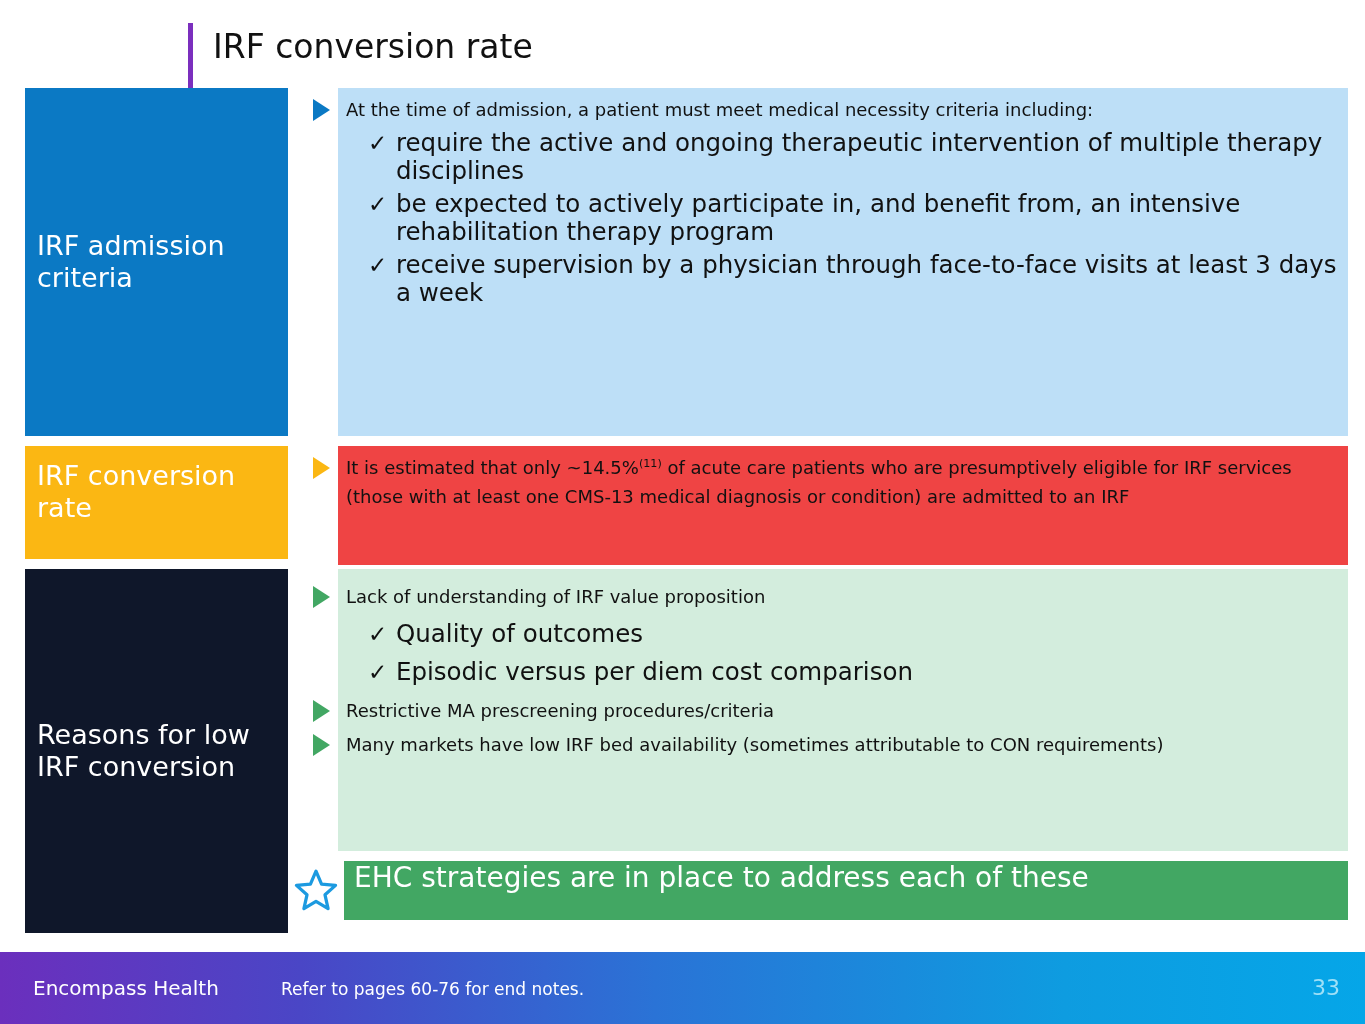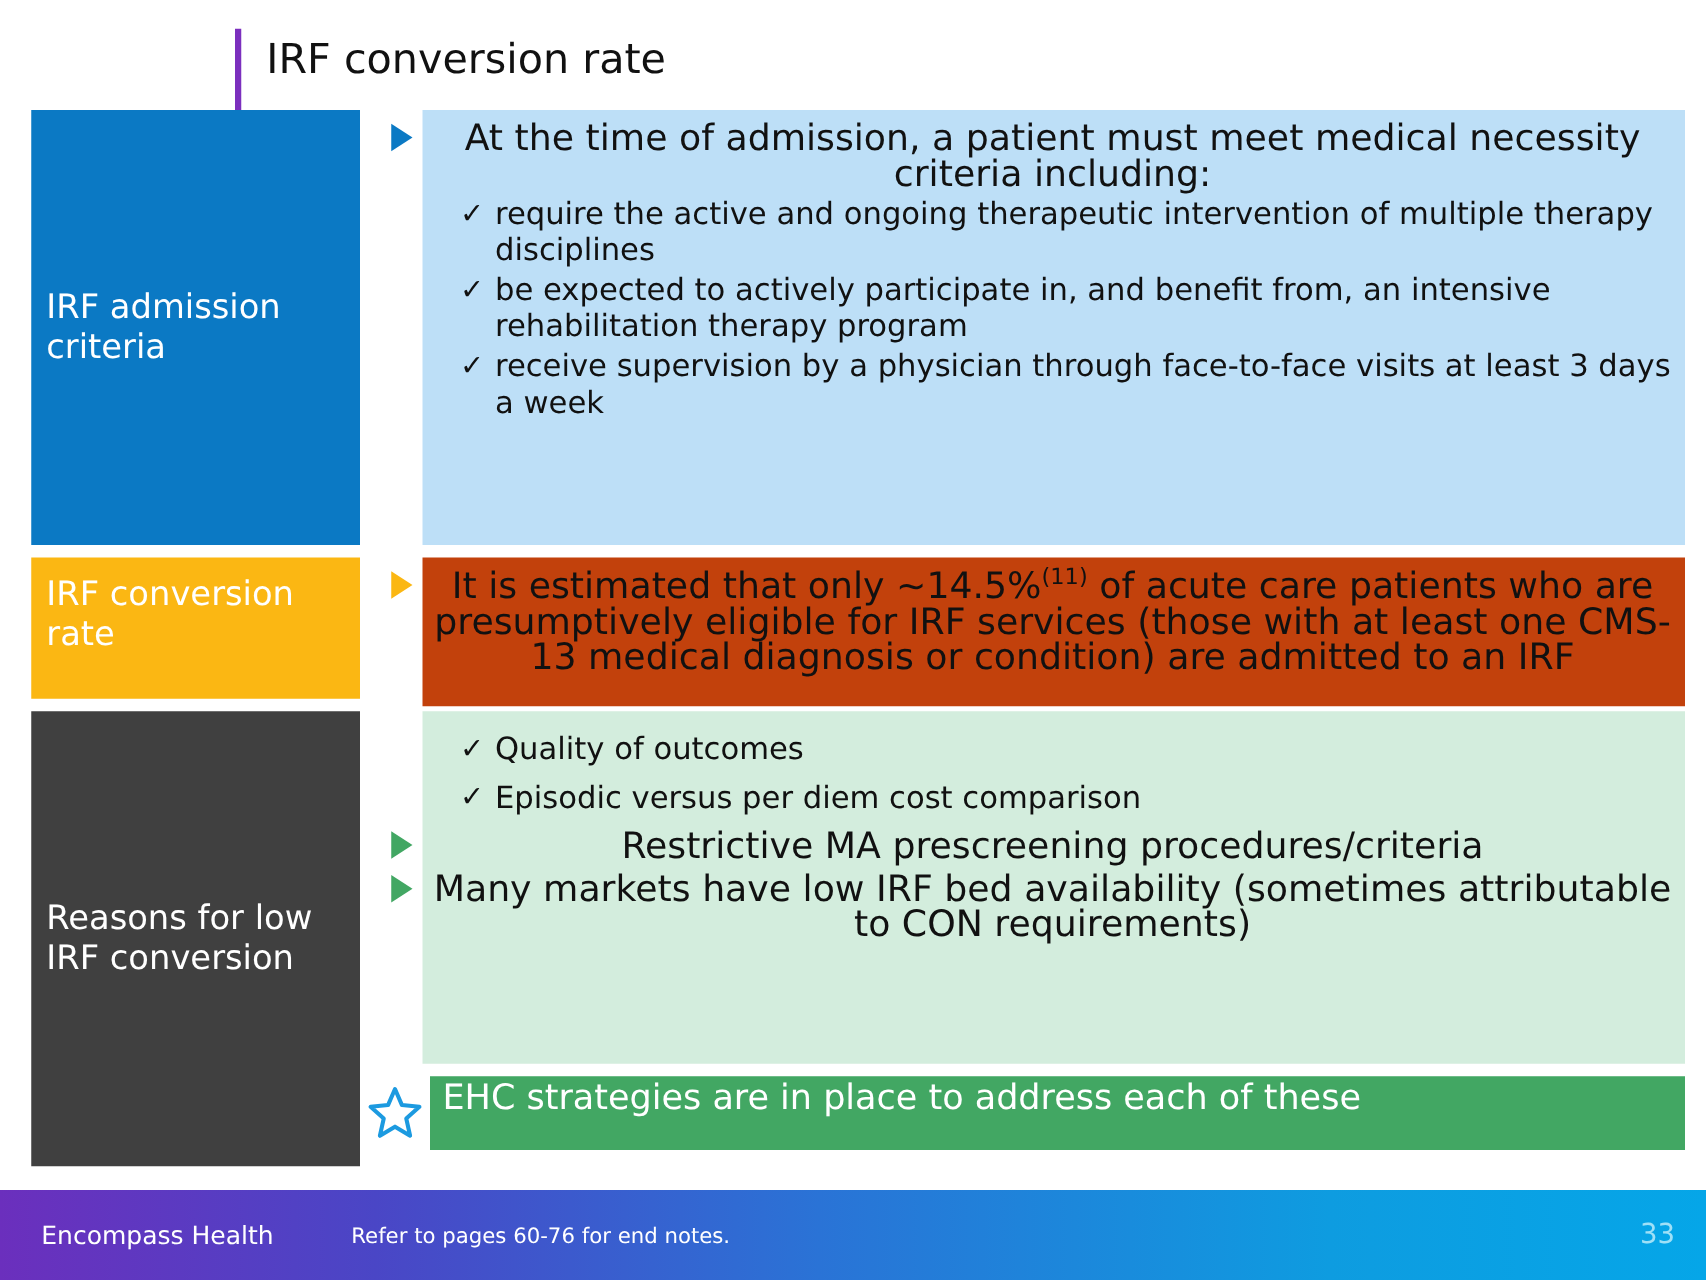--- a/index.html
+++ b/index.html
@@ -43,24 +43,24 @@
     box-sizing:border-box;
     padding:8px 10px 8px 8px;
   }
 
   
   #label-admission{top:88px;height:348px;background:#0B79C4;}
   #content-admission{top:88px;height:348px;background:#BDDFF7;}
 
   
   #label-conversion{top:446px;height:113px;background:#FBB713;align-items:flex-start;padding-top:14px;}
-  #content-conversion{top:446px;height:119px;background:#c2410c;}
-
-  
-  #label-reasons{top:569px;height:364px;background:#404040;}
+  #content-conversion{top:446px;height:119px;background:#ef4444;}
+
+  
+  #label-reasons{top:569px;height:364px;background:#0f172a;}
   #content-reasons{top:569px;height:282px;background:#D3EDDD;}
 
   
   #banner-strategies{
     position:absolute;left:338px;top:861px;width:1010px;height:59px;
     background:#42A763;color:#ffffff;
     display:flex;align-items:flex-start;
     padding-left:16px;box-sizing:border-box;
     font-size:28px;
   }
@@ -68,21 +68,21 @@
     position:absolute;left:288px;top:858px;width:56px;height:64px;
     background:#ffffff;
     display:flex;align-items:center;justify-content:center;
   }
 
   
   .bullet-row{
     position:relative;
     display:block;
     margin:0 0 4px 0;
-    font-size:29px;line-height:28.5px;color:#111111;text-align:center;
+    font-size:18px;line-height:28.5px;color:#111111;
   }
   .bullet-row:last-child{margin-bottom:0;}
   .tri{
     position:absolute;left:-33px;top:3px;
     width:0;height:0;
     border-top:11px solid transparent;
     border-bottom:11px solid transparent;
     border-left:17px solid #0B79C4;
   }
   .tri.orange{border-left-color:#FBB713;}
@@ -166,20 +166,24 @@
   </div>
 </div>
 
 <div class="label-box" id="label-reasons">
   <span>Reasons for low IRF conversion</span>
 </div>
 
 <div class="content-box" id="content-reasons">
 
 
+  <div class="bullet-row" style="margin-top:6px;">
+    <span class="tri green"></span>
+    <span class="bullet-text">Lack of understanding of IRF value proposition</span>
+  </div>
 
   <div class="sub-row" style="margin-top:8px;">
     <span class="check">✓</span>
     <span>Quality of outcomes</span>
   </div>
 
   <div class="sub-row" style="margin-top:10px;">
     <span class="check">✓</span>
     <span>Episodic versus per diem cost comparison</span>
   </div>

